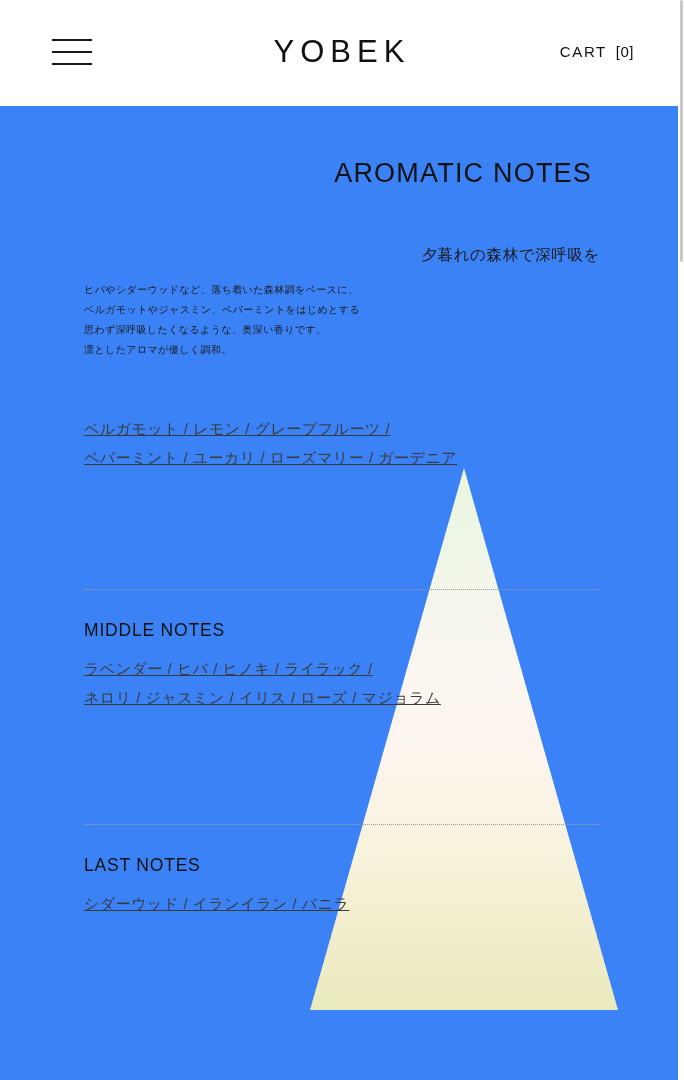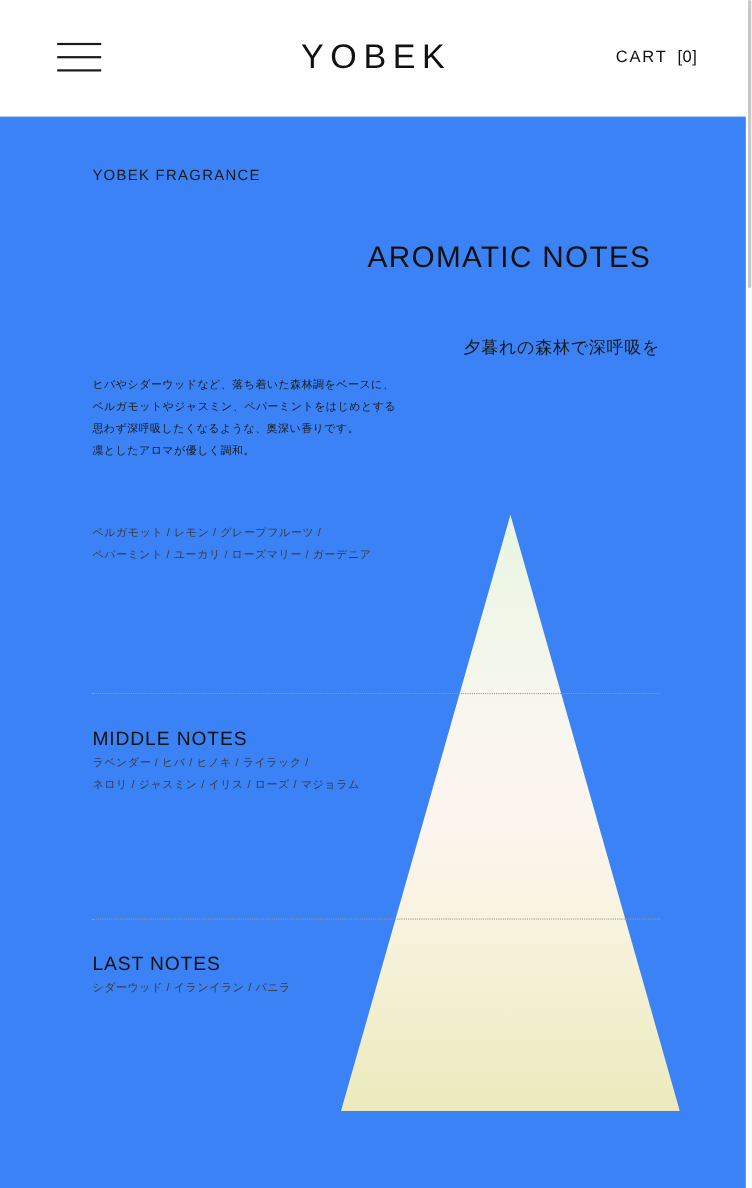--- a/index.html
+++ b/index.html
@@ -122,25 +122,26 @@
     margin-top: 54px;
   }
   .note-block { padding-bottom: 6px; }
   .note-head {
     font-size: 17.5px;
     letter-spacing: 0.8px;
     font-weight: 400;
     color: #111;
   }
   .note-list {
-    margin-top: 2px;
-    font-size: 10px;
+    margin-top: 13px;
+    font-size: 15px;
     line-height: 1.95;
     letter-spacing: 0.5px;
     color: #3a3a3a;
+    text-decoration: underline;
   }
   .divider {
     border-top: 1px dotted #9a9a9a;
     margin: 36px 0 30px 0;
     height: 0;
   }
   .sp1 { height: 74px; }
   .sp2 { height: 70px; }
 
   
@@ -184,21 +185,20 @@
         <stop offset="38%" stop-color="#fbf6f1"></stop>
         <stop offset="52%" stop-color="#fdf5ee"></stop>
         <stop offset="70%" stop-color="#f7f3dd"></stop>
         <stop offset="100%" stop-color="#eaeabd"></stop>
       </linearGradient>
     </defs>
     <polygon points="154,0 308,542 0,542" fill="url(#pyrGrad)"></polygon>
   </svg>
 
   <div class="content">
-    <div class="kicker">YOBEK FRAGRANCE</div>
     <div class="title">AROMATIC NOTES</div>
     <div class="lead">夕暮れの森林で深呼吸を</div>
 
     <div class="body-text">
       <div>ヒバやシダーウッドなど、落ち着いた森林調をベースに、</div>
       <div>ベルガモットやジャスミン、ペパーミントをはじめとする</div>
       <div>思わず深呼吸したくなるような、奥深い香りです。</div>
       <div>凛としたアロマが優しく調和。</div>
     </div>
 

